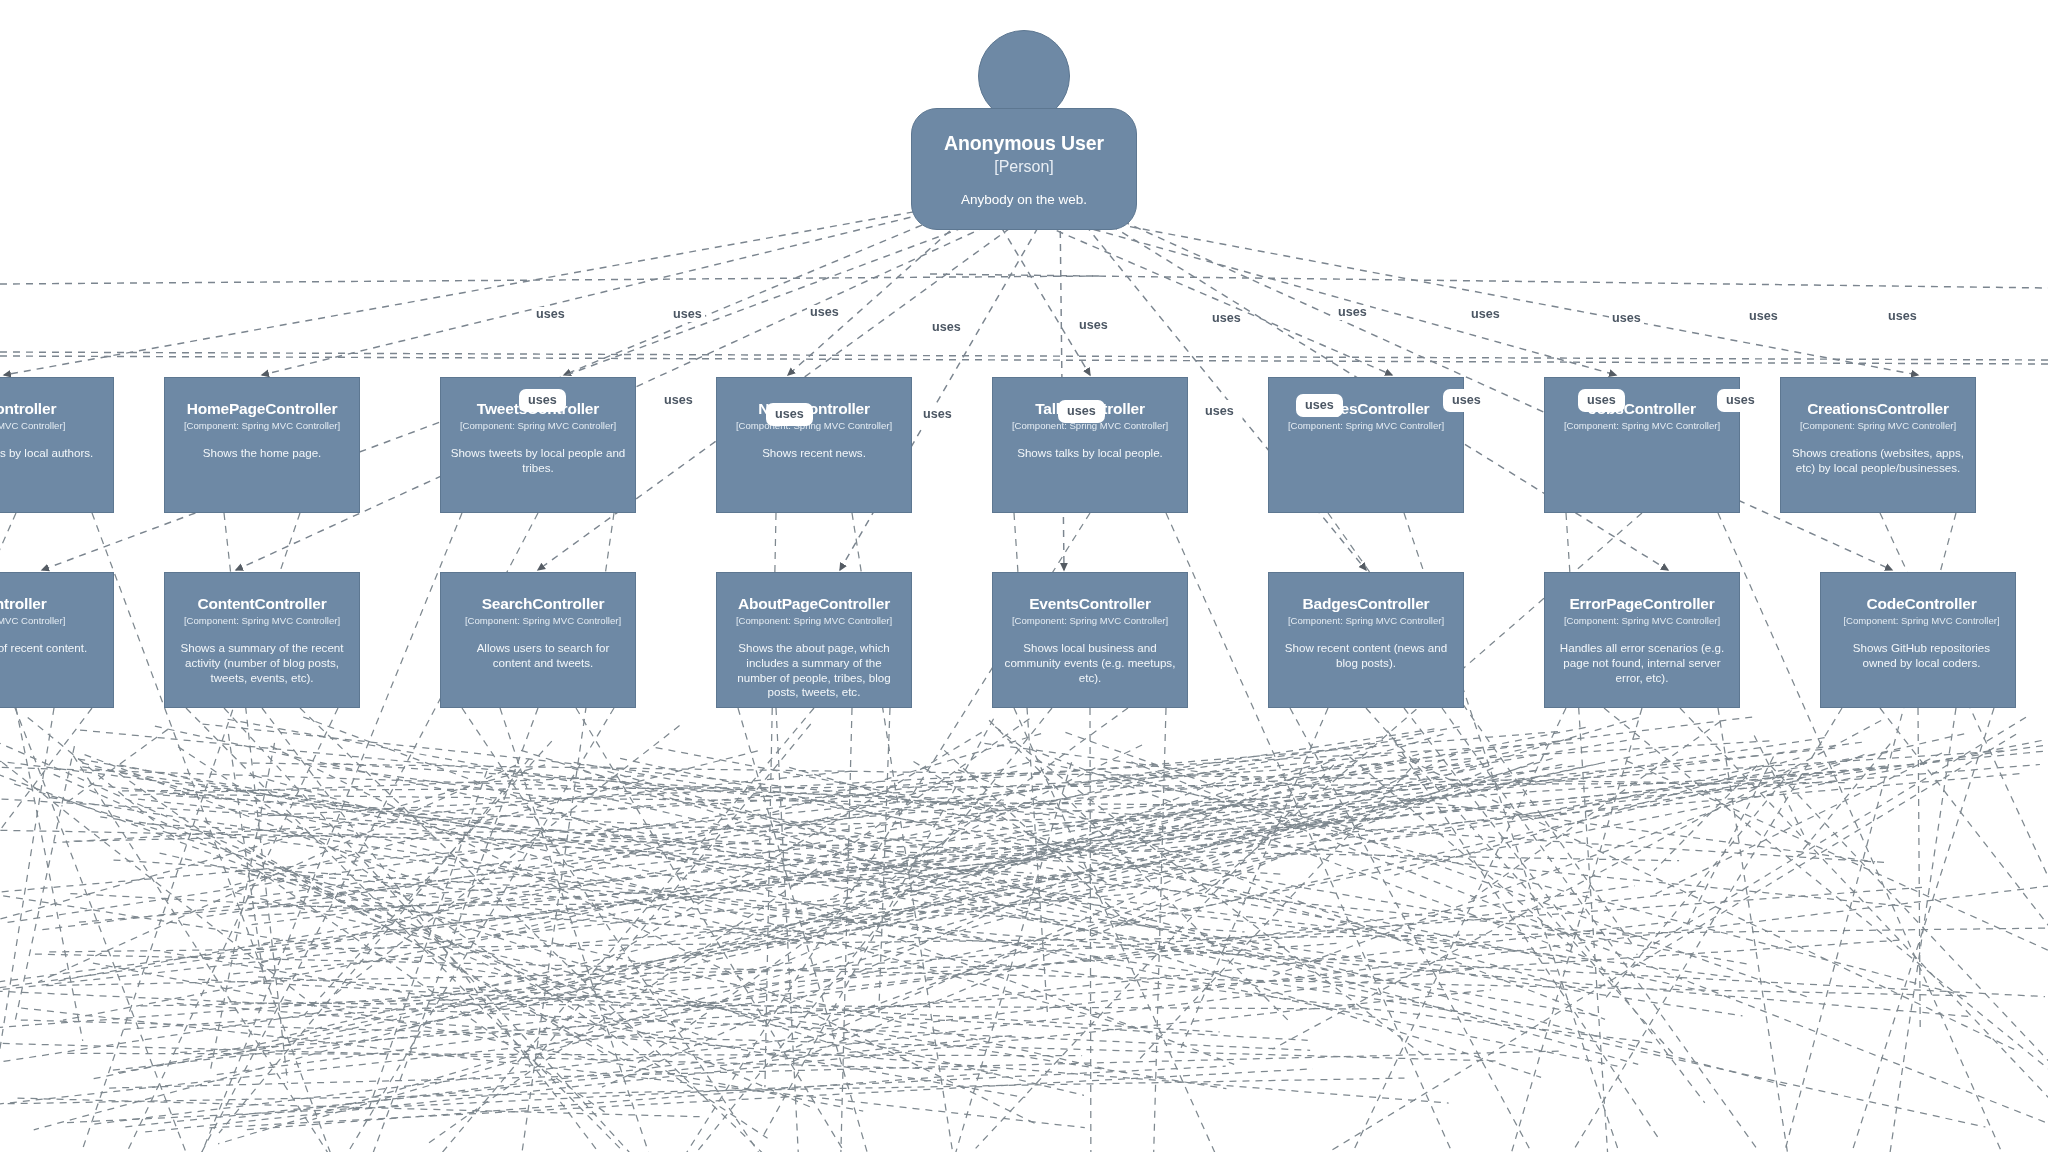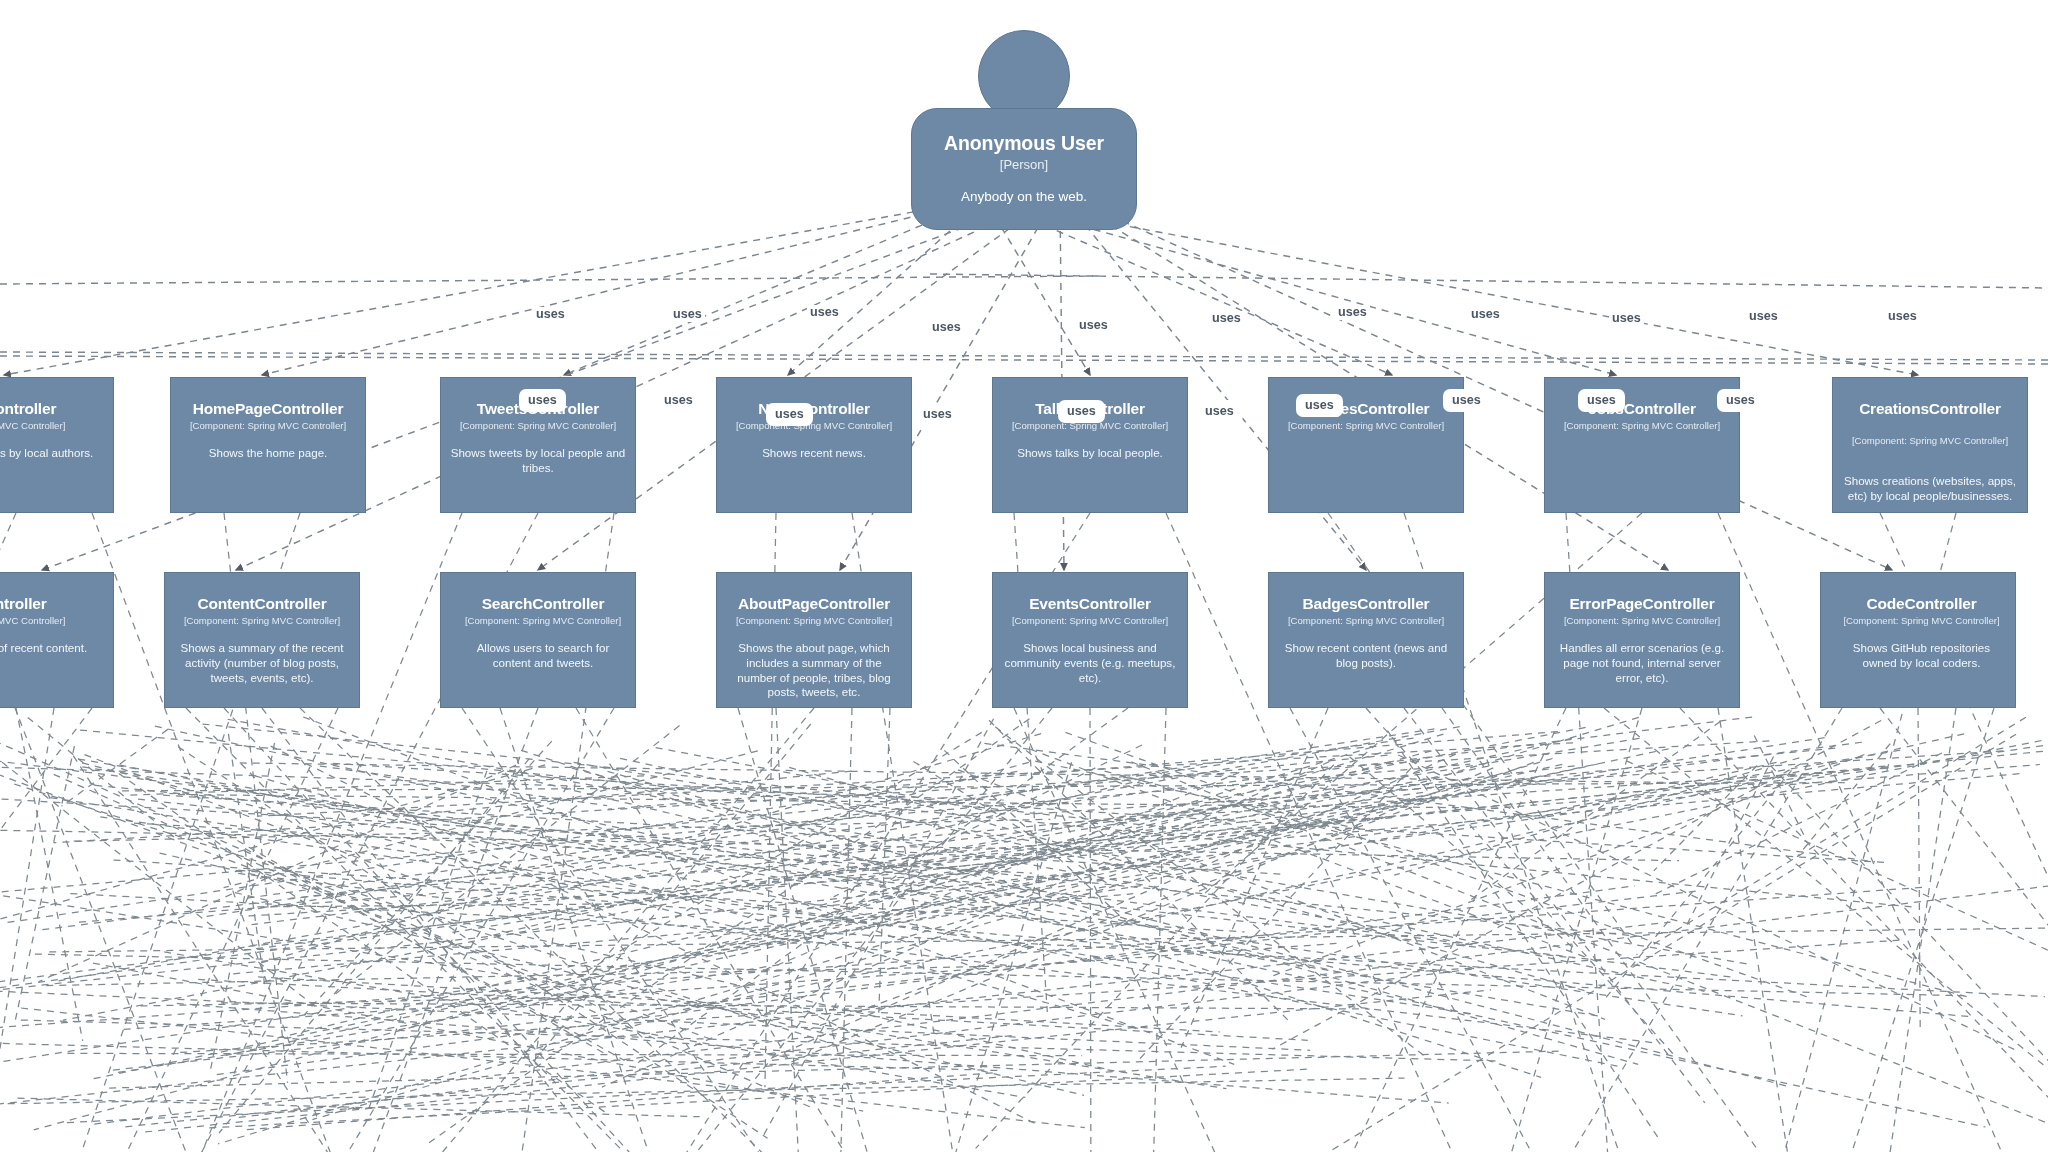--- a/index.html
+++ b/index.html
@@ -59,21 +59,21 @@
   }
   .person-name {
     color: #ffffff;
     font-size: 19.5px;
     font-weight: bold;
     letter-spacing: -0.1px;
     line-height: 1.1;
   }
   .person-type {
     color: #e8eef4;
-    font-size: 13px;
+    font-size: 16px;
     margin-top: 4px;
     line-height: 1.1;
   }
   .person-desc {
     color: #ffffff;
     font-size: 13.5px;
     margin-top: 16px;
     text-align: center;
     line-height: 1.2;
   }
@@ -437,21 +437,21 @@
       <div class="person-desc">Anybody on the web.</div>
     </div>
   </div>
 
   <div id="nodes-host">
       <div class="node" style="left: -82px; top: 377px;">
         <div class="node-title">sController</div>
         <div class="node-tech">Spring MVC Controller]</div>
         <div class="node-desc">o view books by local authors.</div>
       </div>
-      <div class="node" style="left: 164px; top: 377px; margin-left: 6px;">
+      <div class="node" style="left: 164px; top: 377px;">
         <div class="node-title">HomePageController</div>
         <div class="node-tech">[Component: Spring MVC Controller]</div>
         <div class="node-desc">Shows the home page.</div>
       </div>
       <div class="node" style="left: 440px; top: 377px;">
         <div class="node-title">TweetsController</div>
         <div class="node-tech">[Component: Spring MVC Controller]</div>
         <div class="node-desc">Shows tweets by local people and tribes.</div>
       </div>
       <div class="node" style="left: 716px; top: 377px;">
@@ -465,21 +465,21 @@
         <div class="node-desc">Shows talks by local people.</div>
       </div>
       <div class="node" style="left: 1268px; top: 377px;">
         <div class="node-title">BadgesController</div>
         <div class="node-tech">[Component: Spring MVC Controller]</div>
       </div>
       <div class="node" style="left: 1544px; top: 377px;">
         <div class="node-title">JobsController</div>
         <div class="node-tech">[Component: Spring MVC Controller]</div>
       </div>
-      <div class="node" style="left: 1832px; top: 377px; justify-content: space-between;">
+      <div class="node" style="left: 1780px; top: 377px;">
         <div class="node-title">CreationsController</div>
         <div class="node-tech">[Component: Spring MVC Controller]</div>
         <div class="node-desc">Shows creations (websites, apps, etc) by local people/businesses.</div>
       </div>
       <div class="node" style="left: -82px; top: 572px;">
         <div class="node-title">ontroller</div>
         <div class="node-tech">Spring MVC Controller]</div>
         <div class="node-desc">RSS feed of recent content.</div>
       </div>
       <div class="node" style="left: 164px; top: 572px;">

